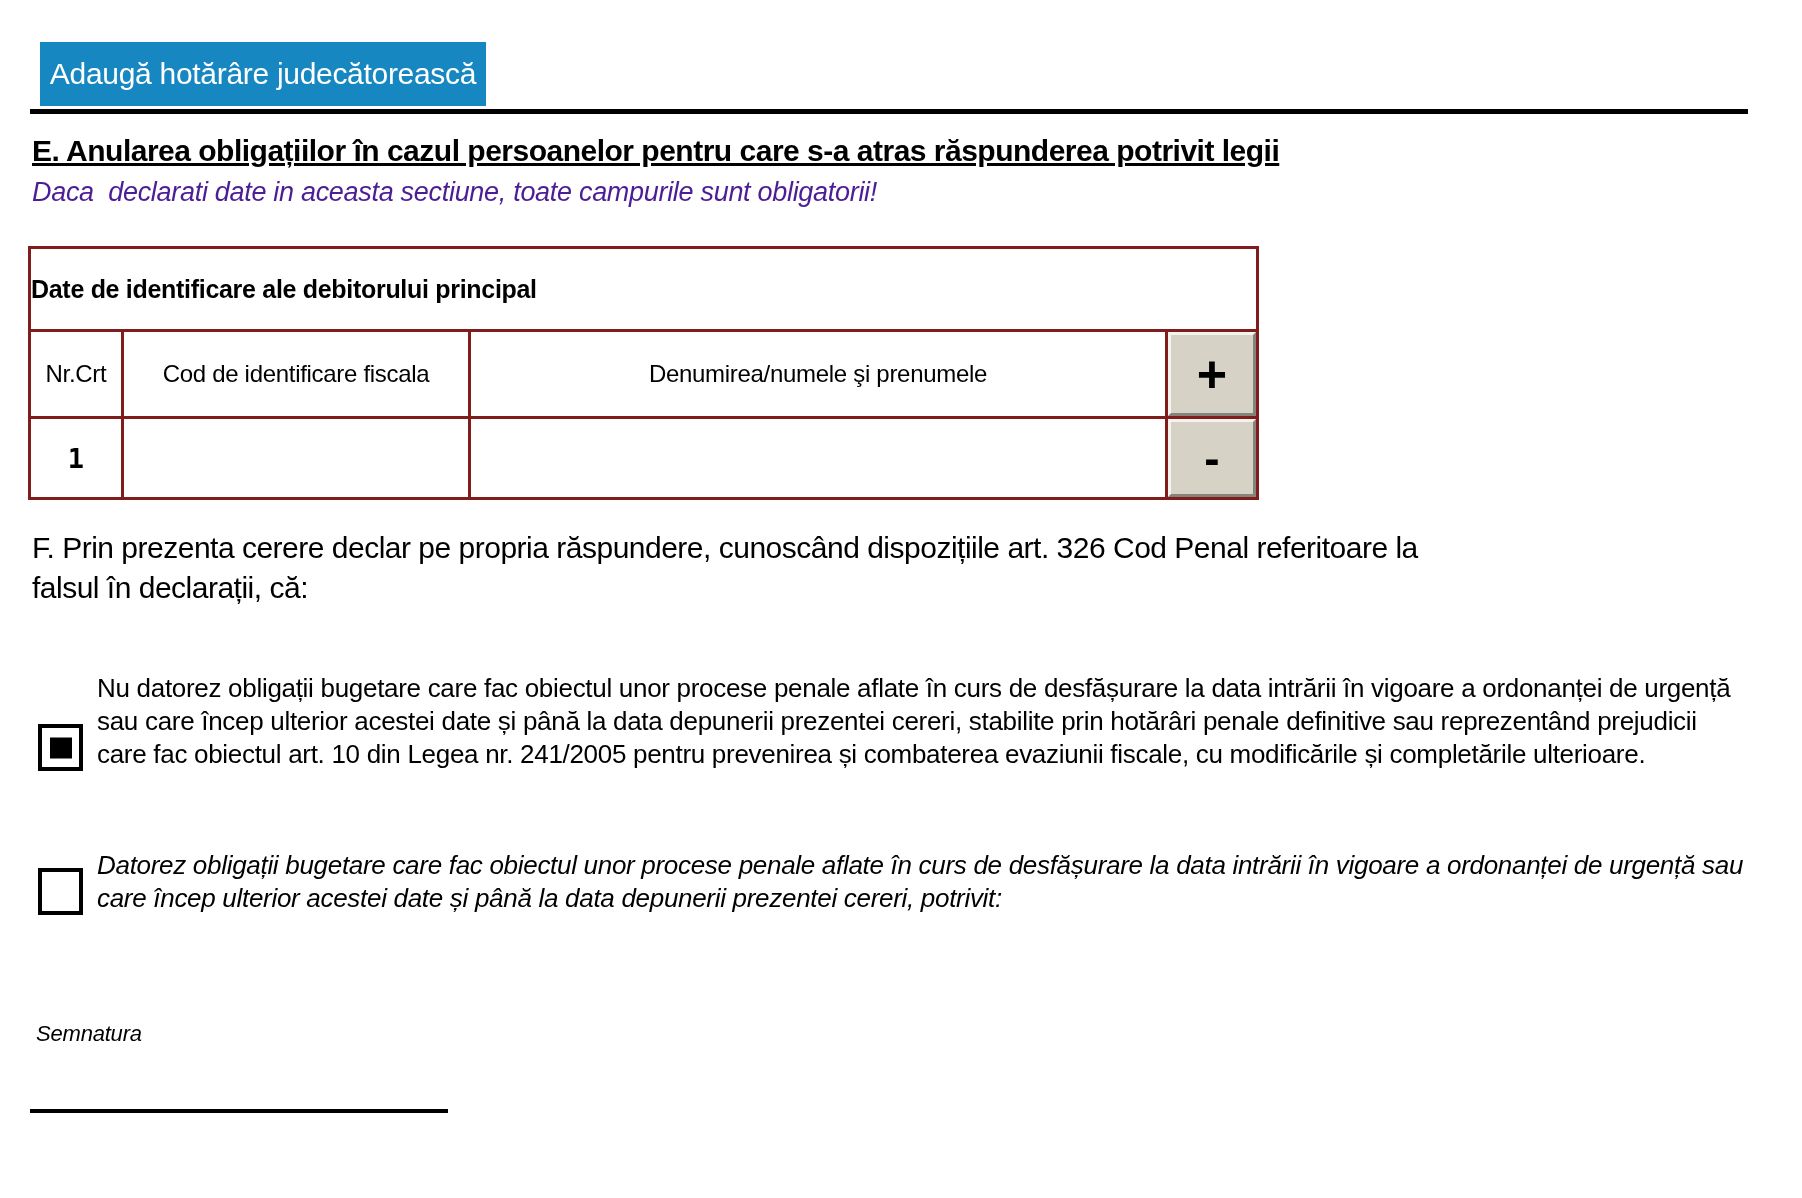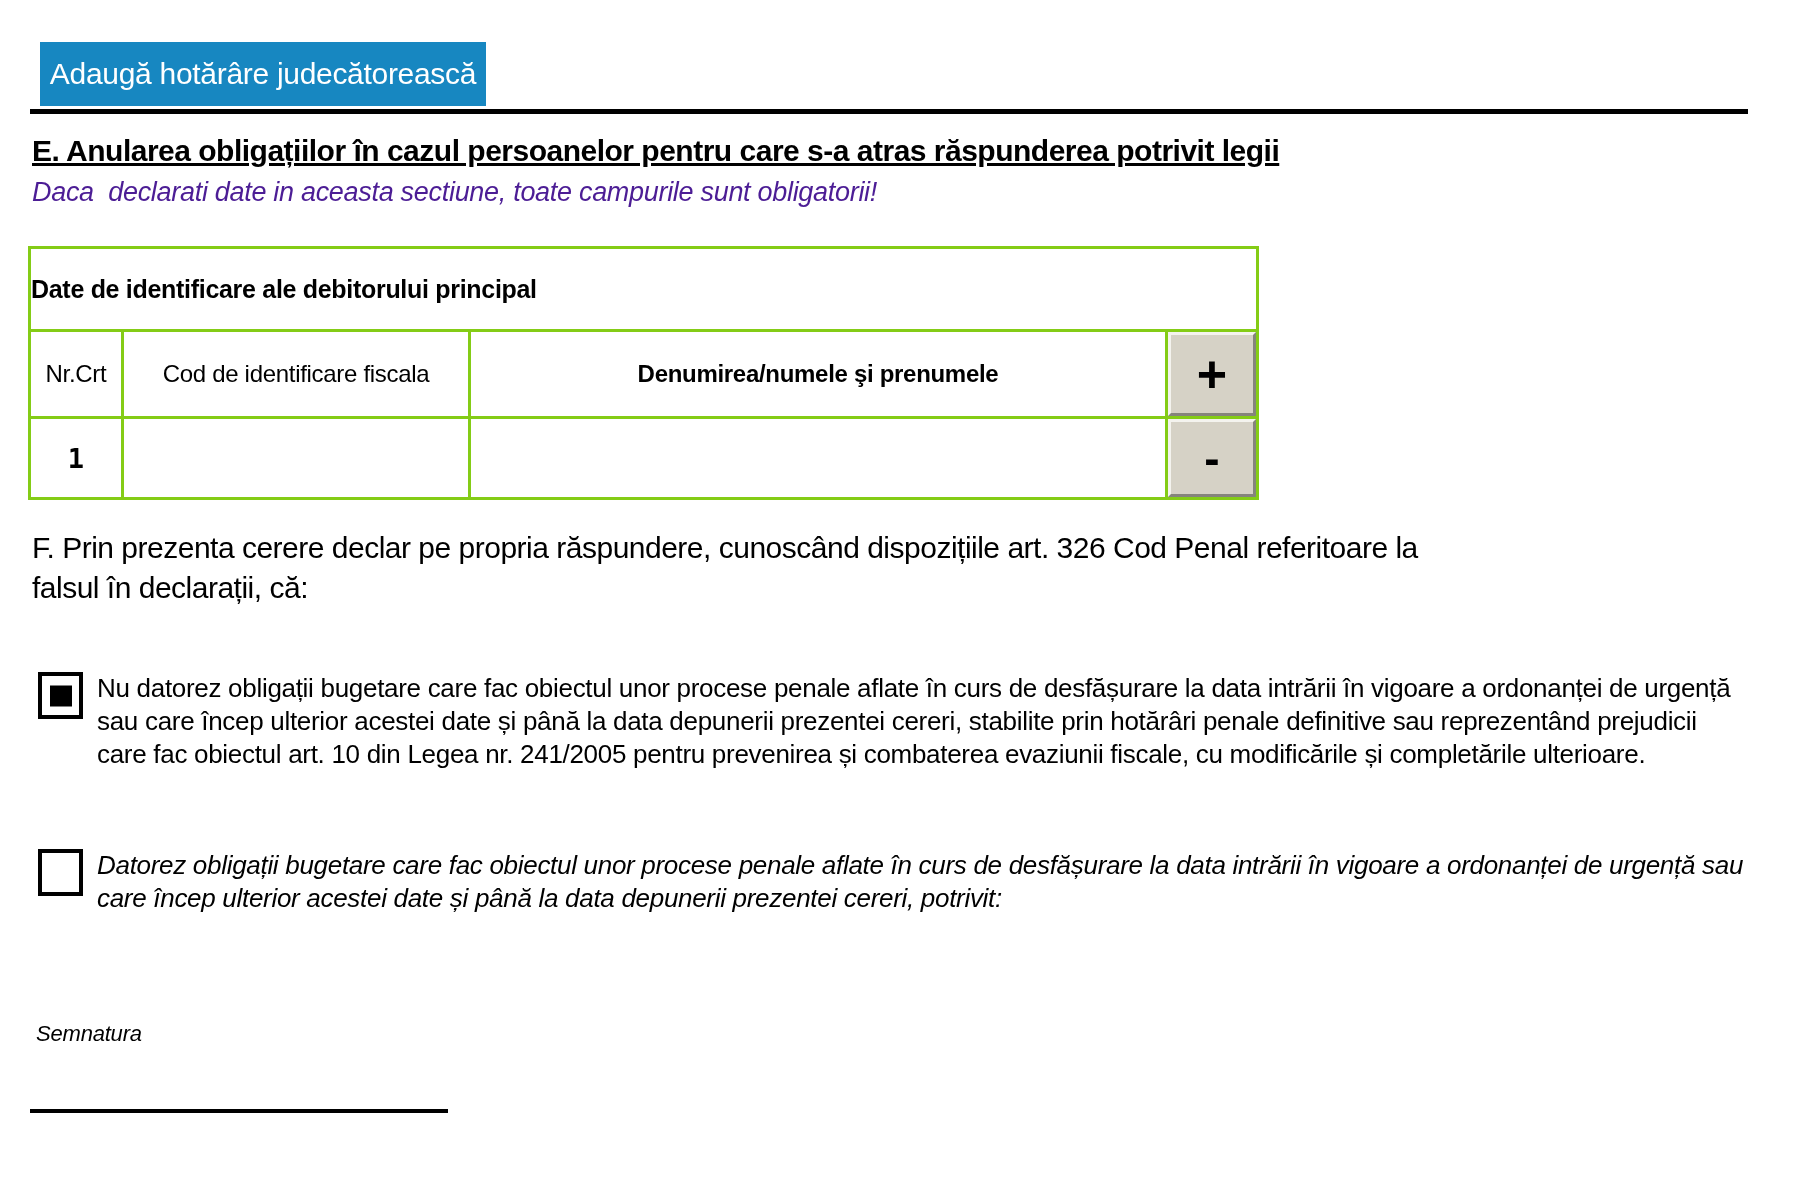--- a/index.html
+++ b/index.html
@@ -47,41 +47,41 @@
     white-space:pre-wrap;
   }
 
   
   table.debtor {
     border-collapse:collapse;
     margin:38px 0 0 28px;
     table-layout:fixed;
   }
   table.debtor td {
-    border:3px solid #84cc16;
+    border:3px solid #7f1d1d;
     padding:0;
     overflow:hidden;
   }
   td.tbl-title {
     height:80px;
     font-size:25px;
     font-weight:bold;
     padding-left:8px;
     letter-spacing:-0.3px;
   }
   tr.hdr td {
     height:84px;
     font-size:24px;
     text-align:center;
     letter-spacing:-0.3px;
   }
   tr.rowdata td { height:78px; }
   .col-nr  { width:90px;  }
   .col-cod { width:344px; }
-  .col-den { width:694px;font-weight:bold; }
+  .col-den { width:694px; }
   .col-btn { width:88px;  }
   .nr-val {
     text-align:center;
     font-family:"DejaVu Sans Mono", monospace;
     font-weight:bold;
     font-size:27px;
   }
   .pm-btn {
     display:block;
     width:100%; height:100%;
@@ -102,21 +102,21 @@
   .f-title {
     margin:28px 0 0 32px;
     max-width:1460px;
     font-size:30px;
     font-weight:normal;
     line-height:40px;
     letter-spacing:-0.5px;
   }
   .option {
     display:flex;
-    align-items:flex-start;
+    align-items:flex-end;
     margin-left:38px;
     gap:14px;
   }
   .option.first  { margin-top:64px; }
   .option.second { margin-top:78px;font-style:italic; }
   .box {
     flex:0 0 auto;
     width:37px; height:39px;
     border:4px solid #000;
     position:relative;

